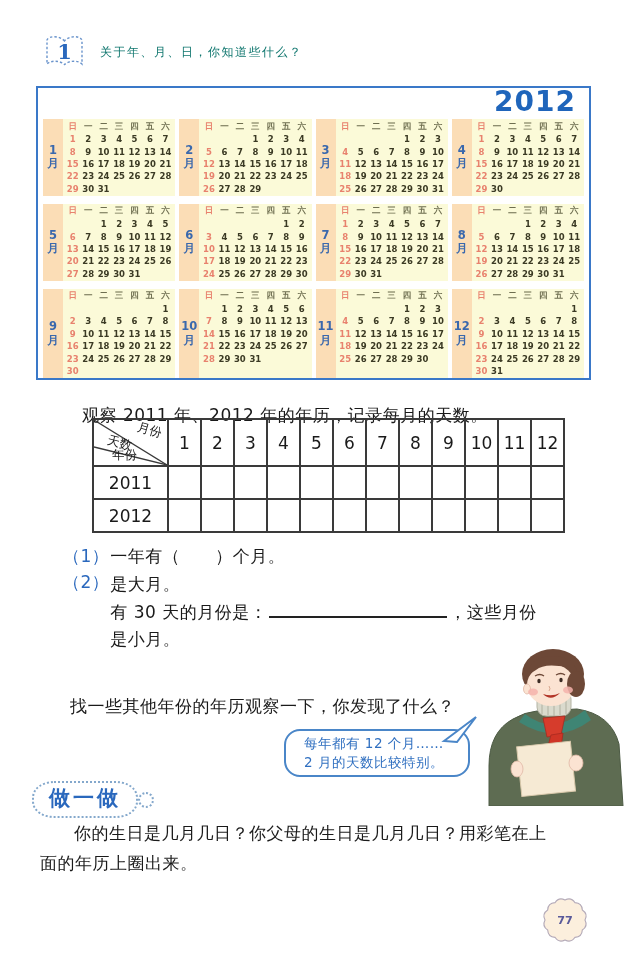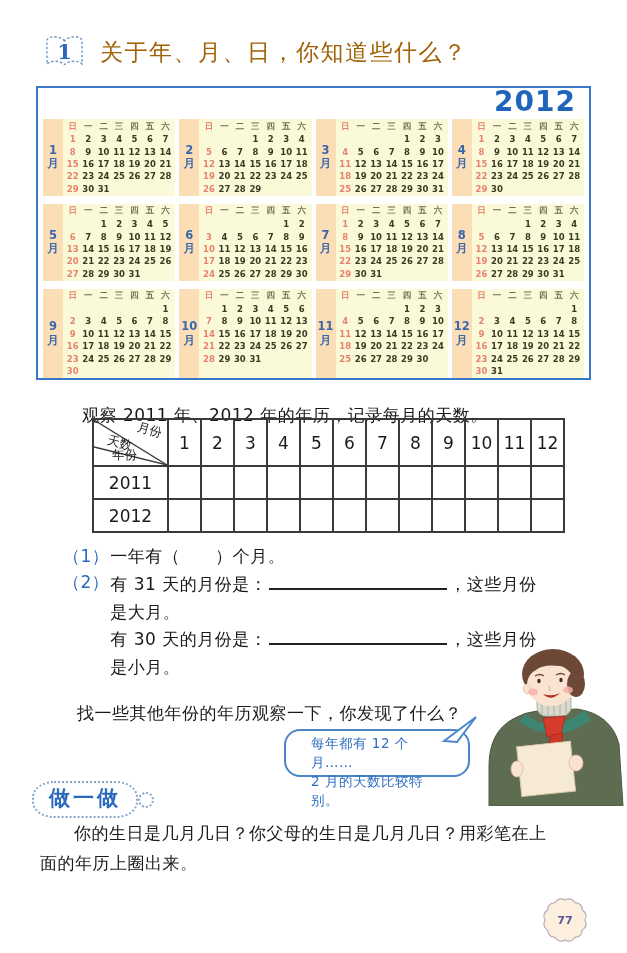--- a/index.html
+++ b/index.html
@@ -2,21 +2,21 @@
 <html style="--accent-blue: #2a68bd; --calendar-border: #3a78c8; --year-blue: #1f65bb; --month-label-bg: #fbddb6; --month-label-text: #3a68ad; --month-panel-bg: #fbfad8; --sunday-red: #e8826e; --weekday-header: #6e6e50; --date-text: #3b3a24; --speech-blue: #2f6fc0;"><head>
 <meta charset="utf-8">
 <style>
   html,body{margin:0;padding:0;background:#fff;}
   .page{position:relative;width:627px;height:953px;background:#ffffff;overflow:hidden;
         font-family:"DejaVu Sans","Liberation Sans",sans-serif;color:#1a1a1a;}
 
   
   .header{position:absolute;left:42px;top:33px;display:flex;align-items:center;gap:13px;}
   .book-icon{width:45px;height:38px;flex:0 0 auto;}
-  .section-title{font-size:23px;letter-spacing:1.5px;color:#a16207;}
+  .section-title{font-size:12px;letter-spacing:1.5px;color:#0f766e;}
 
   
   .calendar-box{position:absolute;left:36px;top:86px;width:555px;height:294px;
                 border:2px solid var(--calendar-border,#3a78c8);box-sizing:border-box;background:#fff;}
   .calendar-year{position:absolute;top:-3px;right:13px;font-size:28px;font-weight:600;
                  color:var(--year-blue,#1f65bb);letter-spacing:1px;}
   .calendar-months{position:absolute;left:5px;top:31px;width:541px;display:grid;
                    grid-template-columns:repeat(4,1fr);column-gap:4px;row-gap:8px;}
   .month-unit{display:flex;}
   .month-label{width:20px;background:var(--month-label-bg,#fbddb6);color:var(--month-label-text,#3a68ad);
@@ -41,25 +41,25 @@
   .record .year-cell{font-size:17px;height:31px;text-align:center;}
 
   
   .q{position:absolute;font-size:17px;letter-spacing:.5px;}
   .q1{left:63px;top:545px;}
   .q2{left:63px;top:571px;display:flex;align-items:flex-start;}
   .qnum{color:var(--accent-blue,#2a68bd);margin-right:1px;white-space:nowrap;}
   .qbody > div{line-height:27.5px;}
   .blank{display:inline-block;width:178px;height:4px;border-bottom:2px solid #222;margin:0 2px;}
 
-  .explore{position:absolute;left:66px;top:691px;font-size:17px;letter-spacing:.5px;margin:11px;text-align:right;}
+  .explore{position:absolute;left:66px;top:691px;font-size:17px;letter-spacing:.5px;margin:4px;text-align:right;}
 
   
   .bubble{position:absolute;left:284px;top:729px;width:186px;height:48px;border:2px solid #4a86c8;
-          border-radius:16px;background:#fff;box-sizing:border-box;padding:3px 25px;
+          border-radius:16px;background:#fff;box-sizing:border-box;padding:3px 18px;
           color:var(--speech-blue,#2f6fc0);font-size:13.5px;line-height:19px;letter-spacing:.5px;}
   .bubble-tail{position:absolute;right:-10px;top:-16px;}
 
   .boy{position:absolute;right:0;top:648px;width:146px;height:158px;}
 
   
   .do-badge{position:absolute;left:32px;top:781px;display:flex;align-items:center;gap:0;}
   .do-pill{border:2px dotted #84a8cc;border-radius:22px/16px;padding:1px 15px 4px;
            font-size:21px;font-weight:bold;color:var(--accent-blue,#2a68bd);letter-spacing:3px;}
   .do-dot{width:12px;height:12px;border:2px dotted #84a8cc;border-radius:50%;}
@@ -957,21 +957,20 @@
       </tbody>
   </table>
 
   <div class="q q1">
     <span class="qnum">（1）</span><span>一年有（　　）个月。</span>
   </div>
 
   <div class="q q2">
     <span class="qnum">（2）</span>
     <div class="qbody">
-      <div><span>有 31 天的月份是：</span><span class="blank"></span><span>，这些月份</span></div>
       <div>是大月。</div>
       <div><span>有 30 天的月份是：</span><span class="blank"></span><span>，这些月份</span></div>
       <div>是小月。</div>
     </div>
   </div>
 
   <p class="explore">找一些其他年份的年历观察一下，你发现了什么？</p>
 
   <div class="bubble">
     <svg class="bubble-tail" width="38" height="28" viewBox="0 0 38 28">

